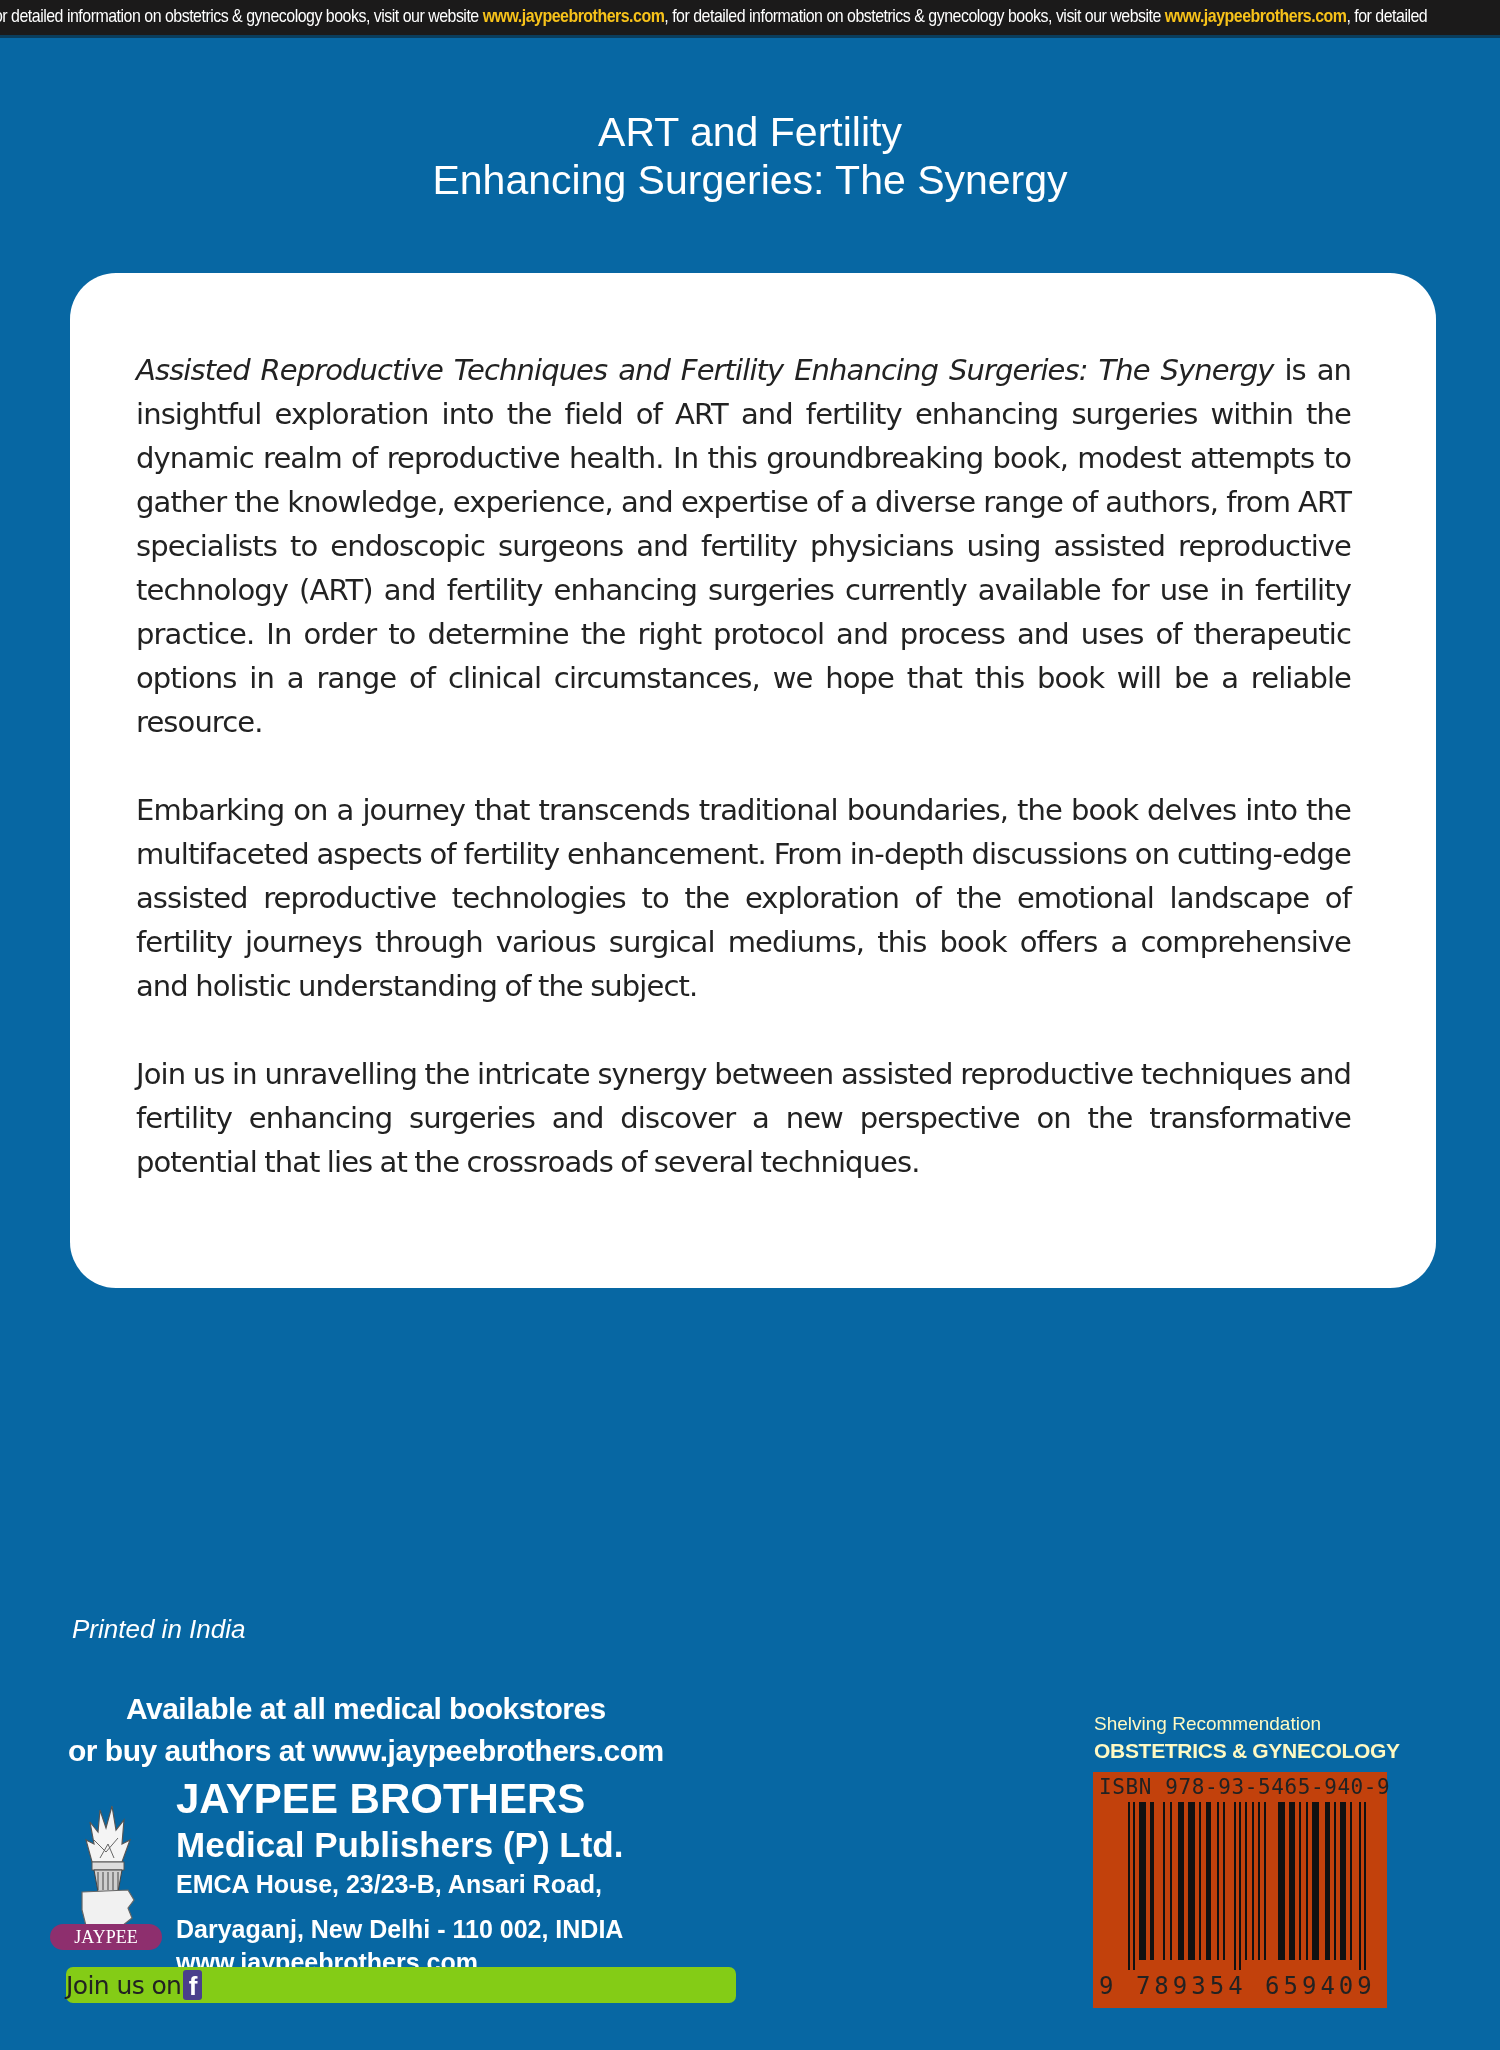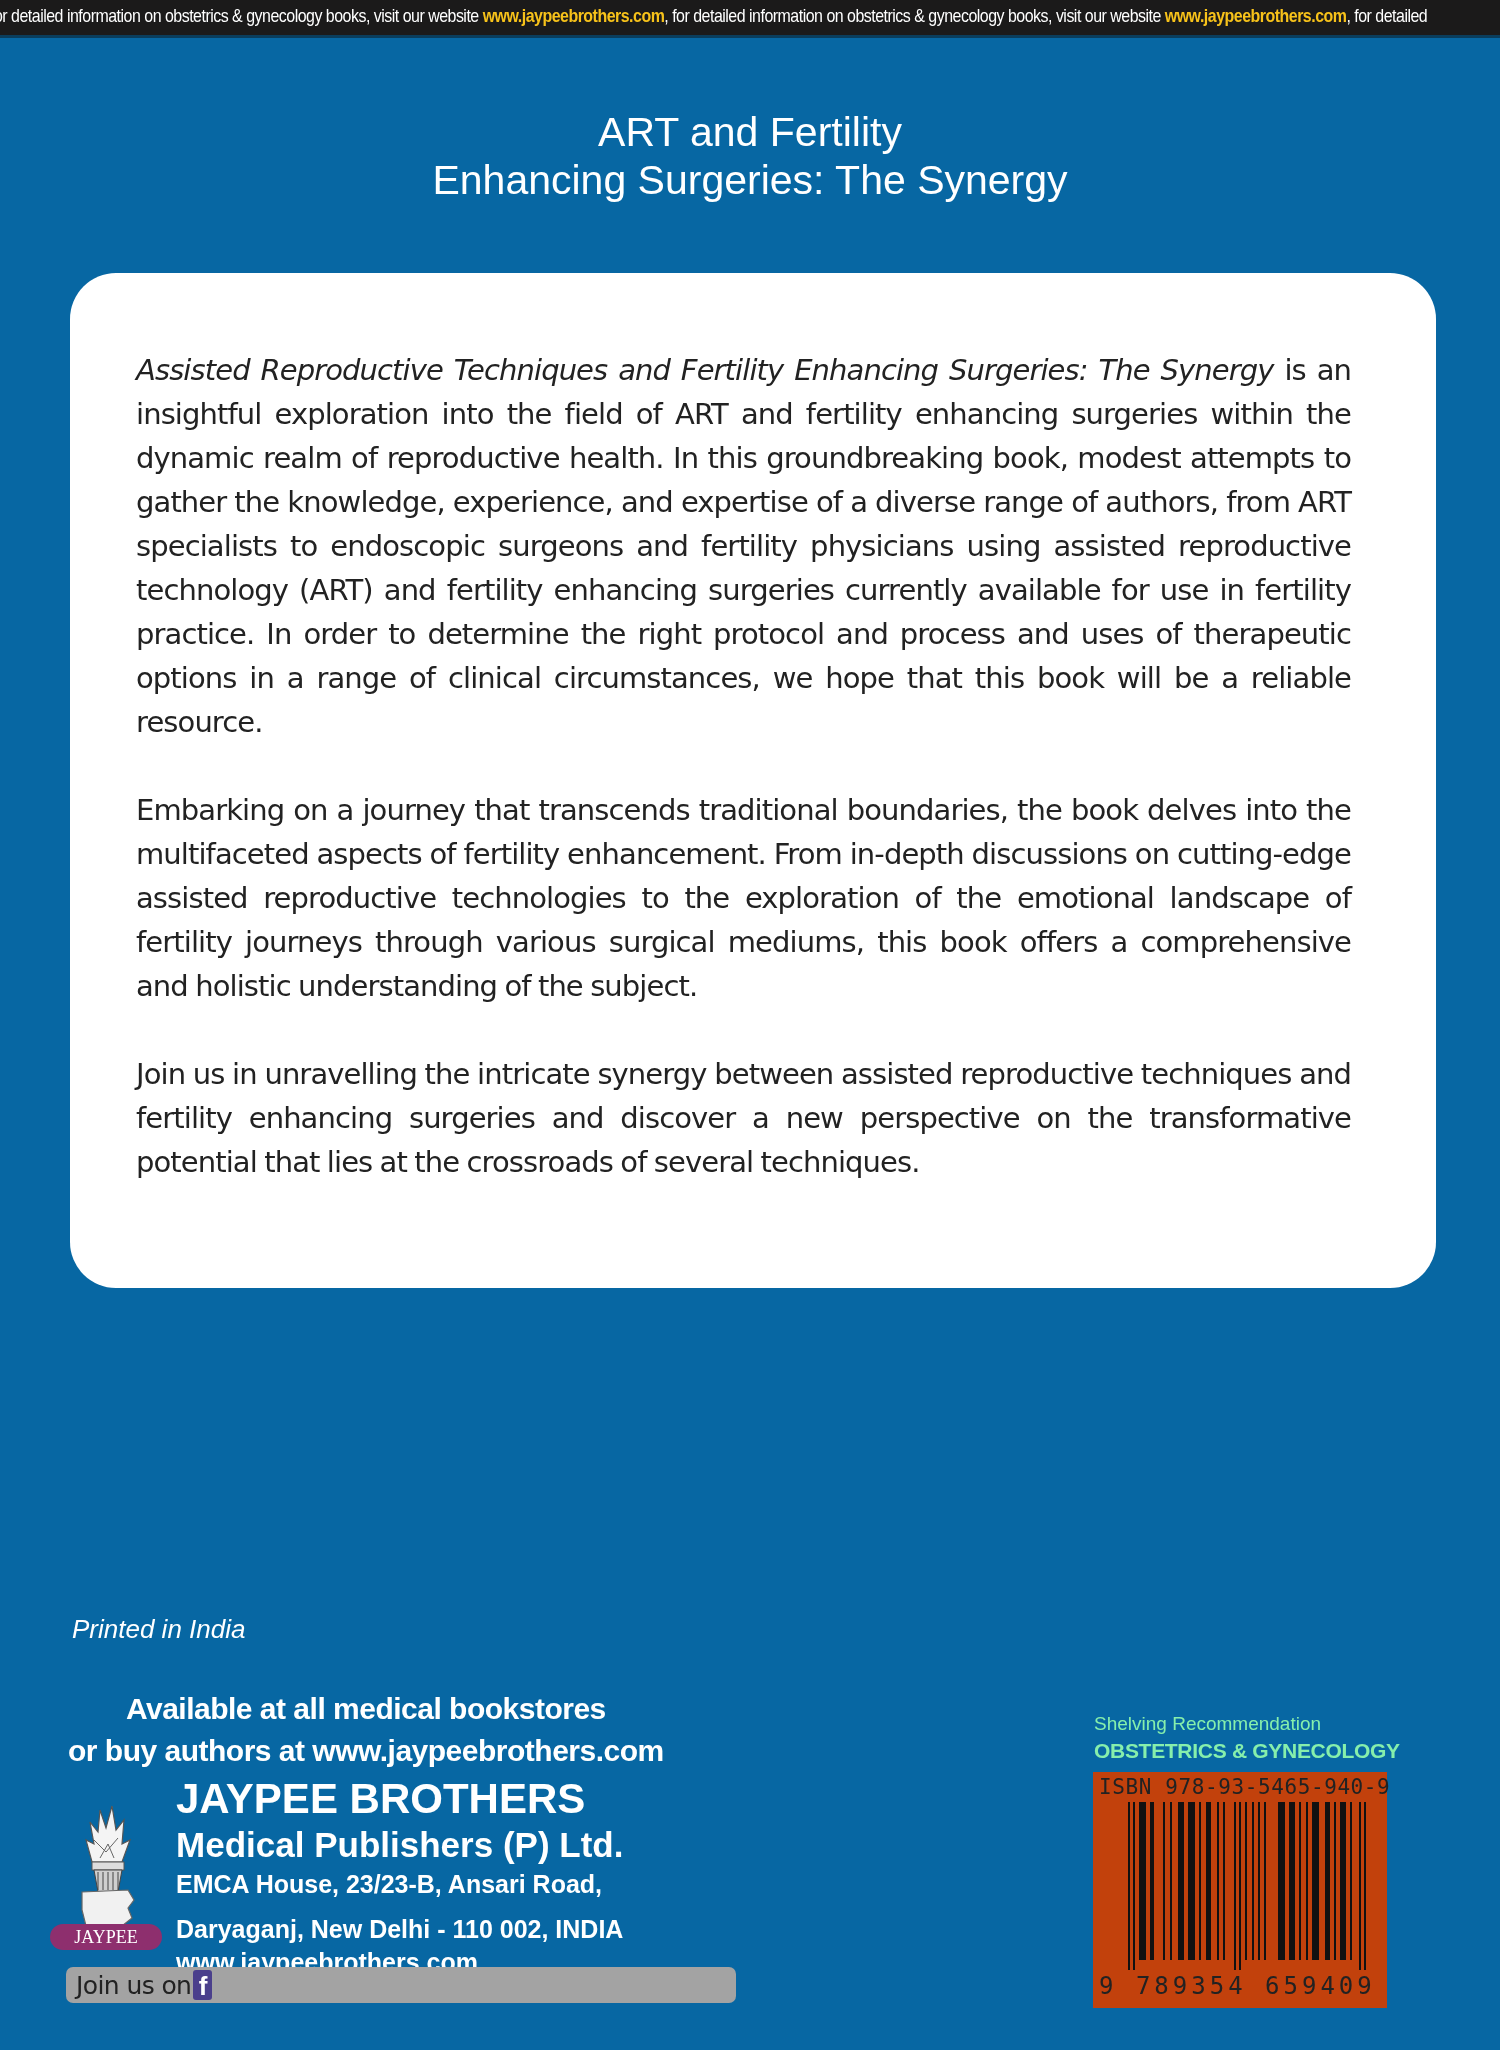--- a/index.html
+++ b/index.html
@@ -12,23 +12,23 @@
   .blurb { position:absolute; left:136px; top:348px; width:1215px; font-family:"DejaVu Sans", sans-serif; font-size:29px; line-height:44px; color:#222222; text-align:justify; letter-spacing:-0.9px; word-spacing:-1px; }
   .blurb p { margin:0 0 44px 0; }
   .blurb em { font-style:italic; }
   .printed { position:absolute; left:72px; top:1614px; color:#ffffff; font-style:italic; font-size:26px; font-family:"Liberation Sans", sans-serif; }
   .available { position:absolute; left:68px; top:1688px; color:#ffffff; font-weight:bold; font-size:30px; line-height:42px; letter-spacing:-0.5px;text-align:center; }
   .logo { position:absolute; left:48px; top:1800px; width:116px; height:150px; }
   .pub { position:absolute; left:176px; top:1774px; color:#ffffff; font-weight:bold; }
   .pub .name { font-size:42px; line-height:50px; }
   .pub .sub { font-size:35px; line-height:42px;text-align:right; }
   .pub .addr { font-size:25px; line-height:33px; margin-top:2px; }
-  .fb { position:absolute; left:66px; top:1967px; width:670px; height:36px; background:#a3a3a3; border-radius:7px; display:flex; align-items:center; padding-left:10px; box-sizing:border-box; font-family:"DejaVu Sans", sans-serif; font-size:25px; color:#222222; letter-spacing:-0.6px; white-space:nowrap; }
+  .fb { position:absolute; left:66px; top:1967px; width:670px; height:36px; background:#84cc16; border-radius:7px; display:flex; align-items:center; box-sizing:border-box; font-family:"DejaVu Sans", sans-serif; font-size:25px; color:#222222; letter-spacing:-0.6px; white-space:nowrap; }
   .fb .ficon { display:inline-block; width:19px; height:30px; background:#4a3f8c; color:#ffffff; font-weight:bold; font-size:26px; line-height:32px; text-align:center; border-radius:3px; margin:0 2px 0 2px; font-family:"Liberation Sans", sans-serif; }
-  .shelf { position:absolute; left:1094px; top:1711px; color:#86efac; }
+  .shelf { position:absolute; left:1094px; top:1711px; color:#fef9c3; }
   .shelf .lbl { font-size:19px; line-height:26px; }
   .shelf .cat { font-size:21px; font-weight:bold; line-height:28px; letter-spacing:-0.3px; }
   .barcode { position:absolute; left:1093px; top:1772px; width:294px; height:236px; background:#c2410c; }
   .barcode .isbn { position:absolute; left:6px; top:3px; font-family:"DejaVu Sans Mono", monospace; font-size:21px; letter-spacing:0.6px; color:#222; white-space:nowrap; }
   .barcode svg { position:absolute; left:0; top:30px; }
   .barcode .digits { position:absolute; left:6px; top:200px; font-family:"DejaVu Sans Mono", monospace; font-size:24px; color:#222; letter-spacing:4px; white-space:nowrap; }
 </style>
 </head>
 <body>
 

